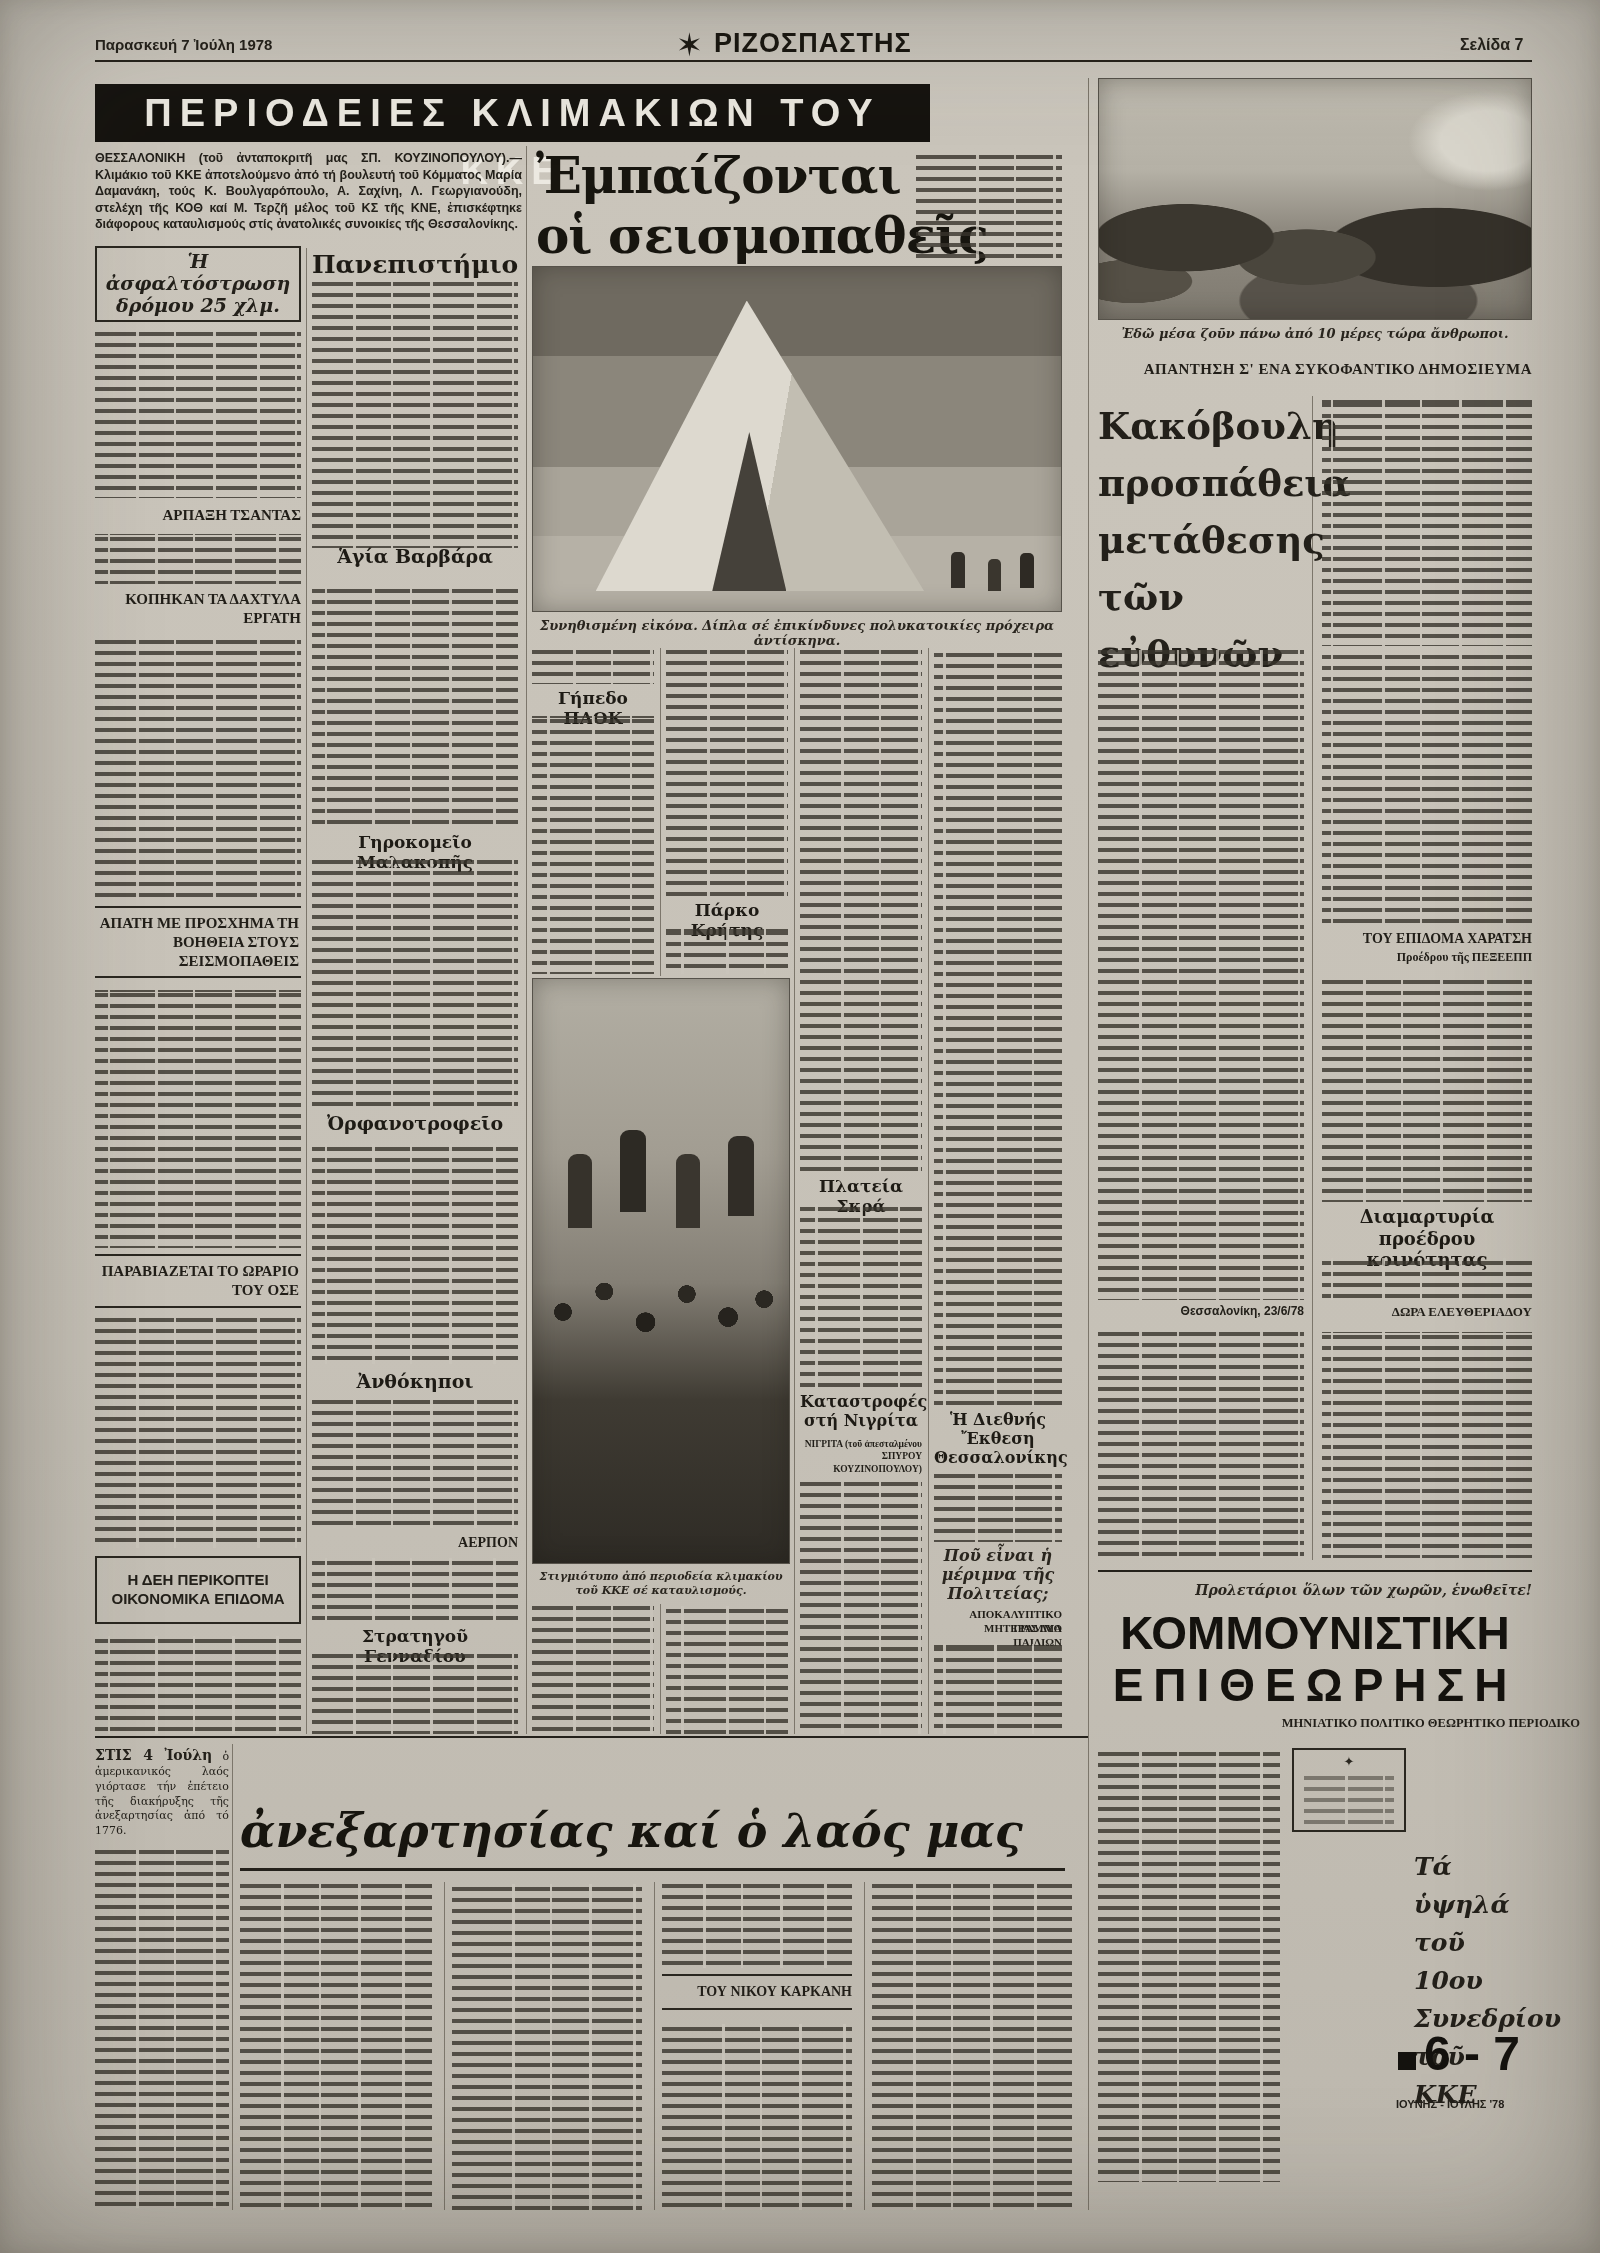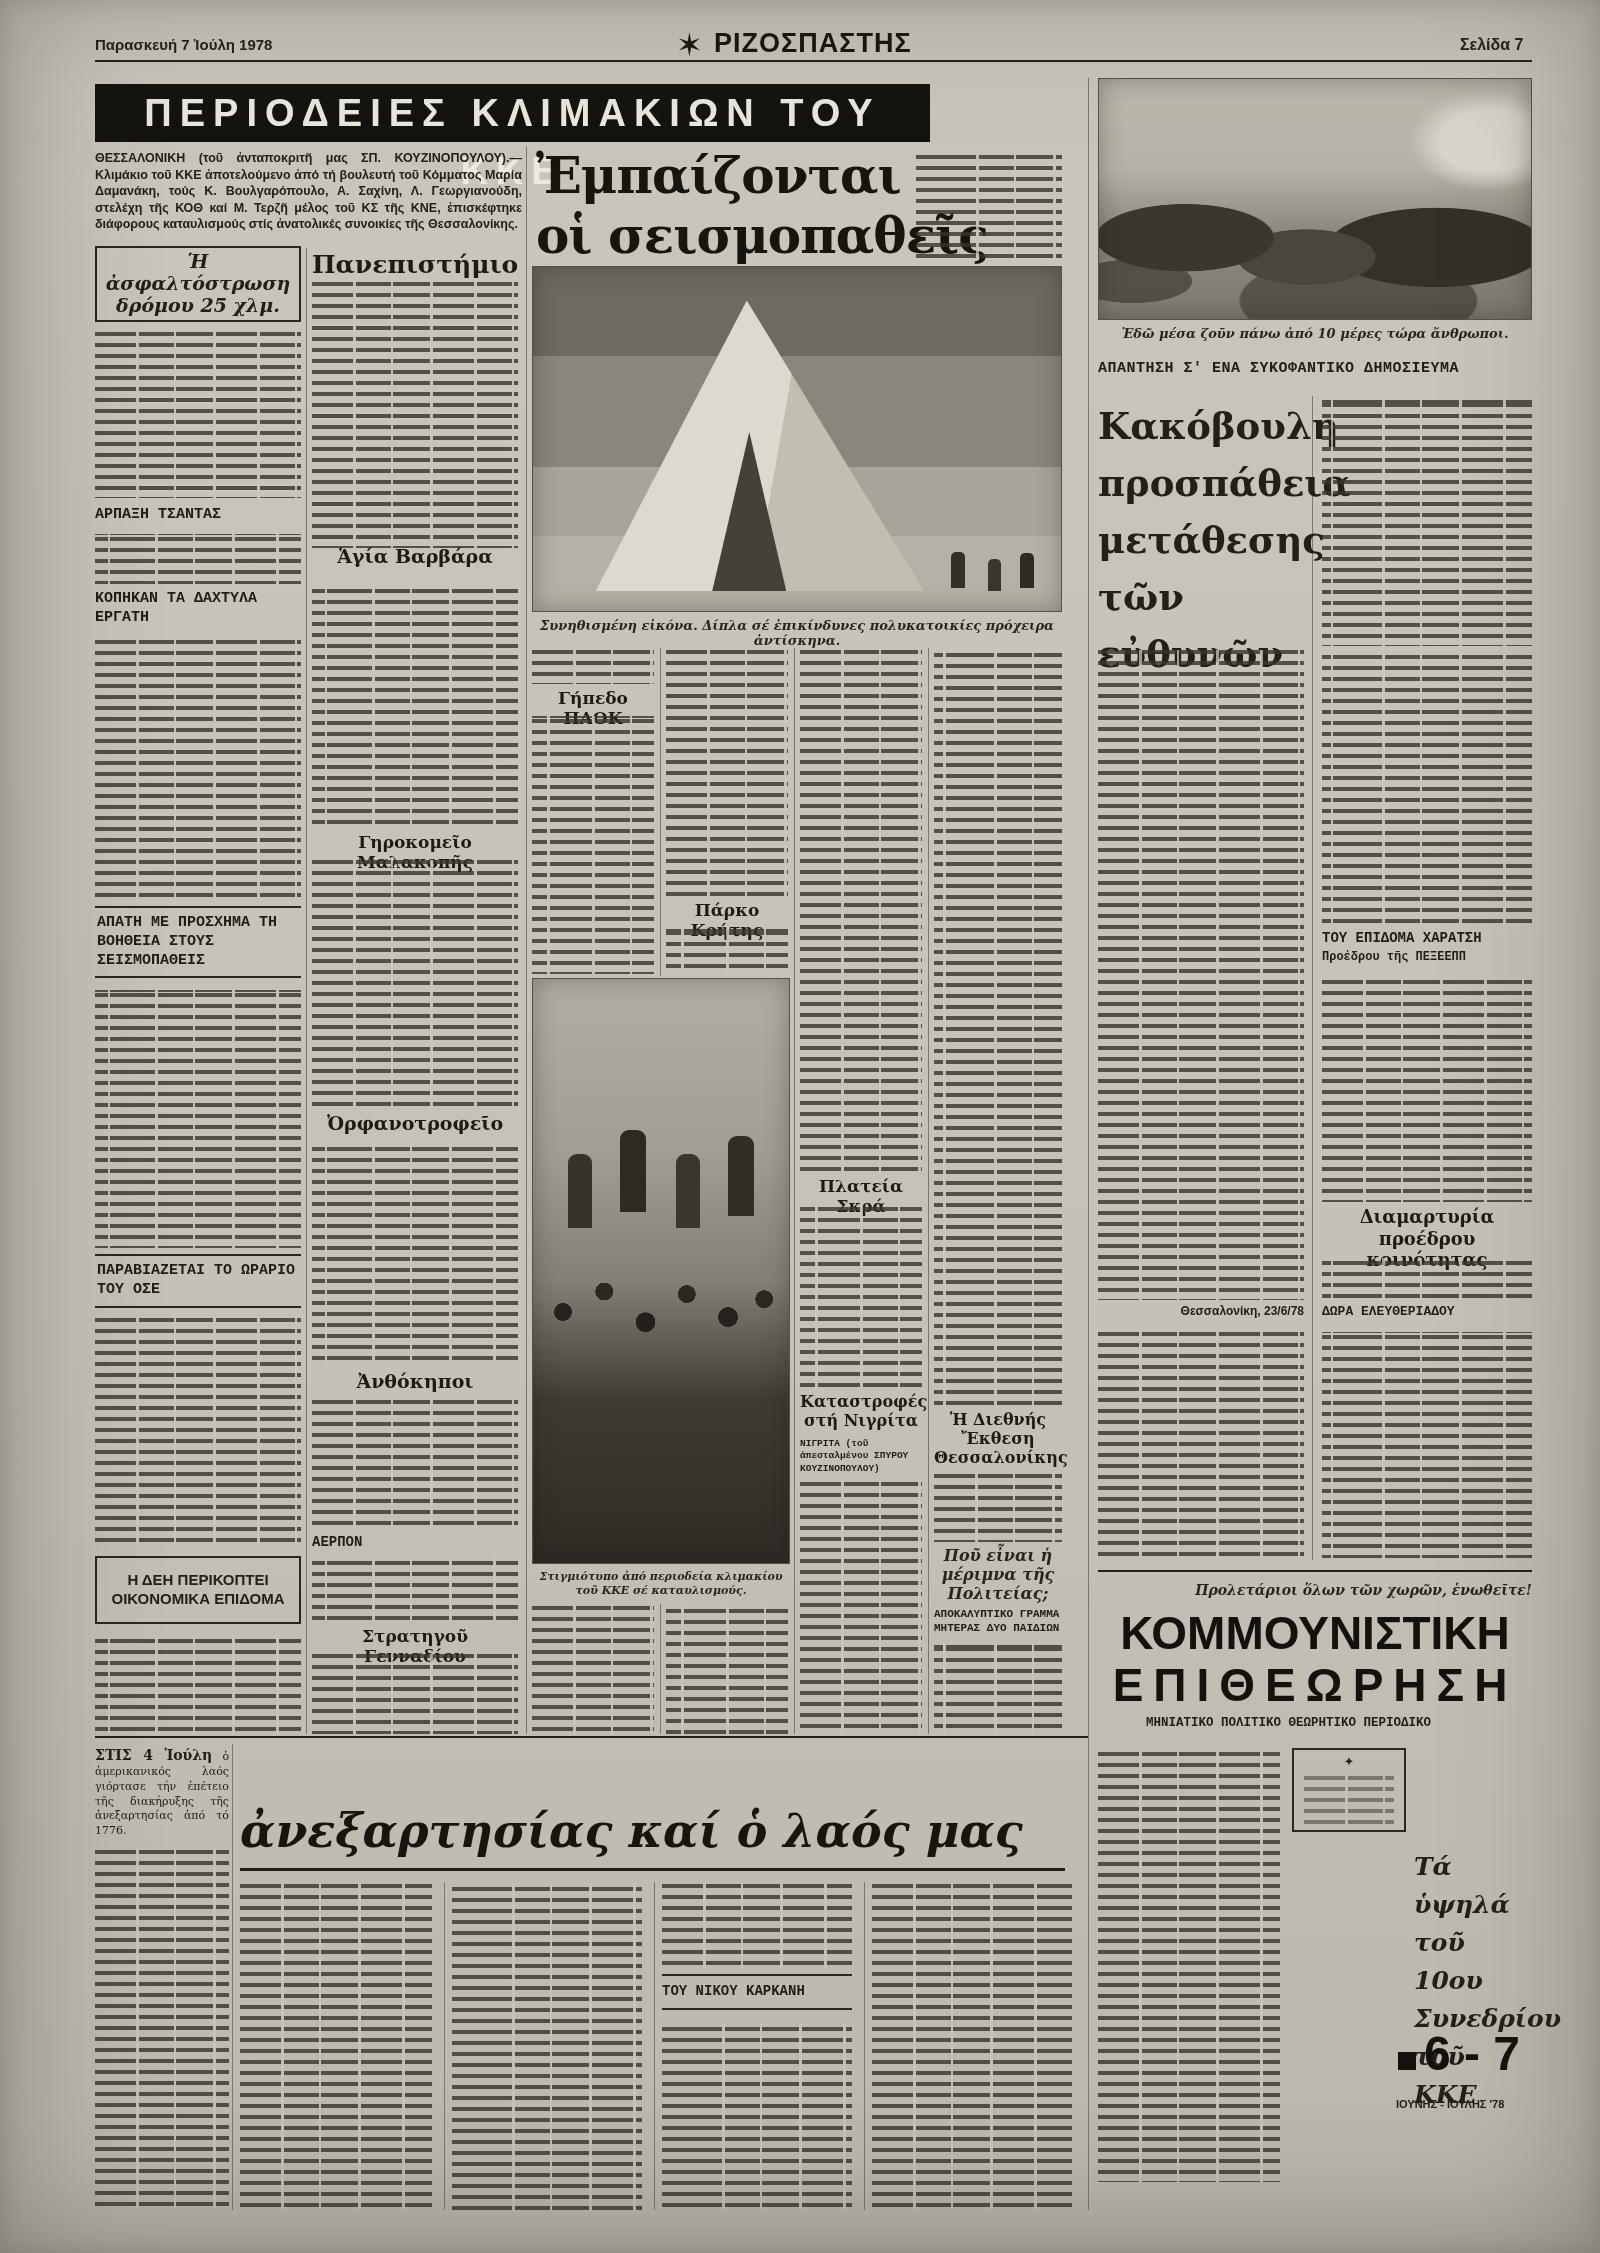--- a/index.html
+++ b/index.html
@@ -13,21 +13,21 @@
   
   .gl{position:absolute;opacity:.8;background-image:
       repeating-linear-gradient(90deg,rgba(202,197,187,0) 0 41px,rgba(202,197,187,.95) 41px 44px,
         rgba(202,197,187,0) 44px 79px,rgba(202,197,187,.95) 79px 81px,
         rgba(202,197,187,0) 81px 118px,rgba(202,197,187,.95) 118px 121px),
       repeating-linear-gradient(180deg,#38342c 0 4px,rgba(0,0,0,0) 4px 11px)}
   .gl.alt{background-position:19px 0,0 3px}
   .gl.lt{opacity:.5}
   .rv{position:absolute;width:1px;background:#7c766b}
   .rh{position:absolute;background:#24211b}
-  .hsans{position:absolute;font-family:Liberation Mono, monospace;font-weight:700;text-align:left;line-height:1.25;color:#211e18}
+  .hsans{position:absolute;font-family:Liberation Serif, serif;font-weight:700;text-align:right;line-height:1.25;color:#211e18}
   .hserif{position:absolute;font-family:"DejaVu Serif",serif;font-weight:700;text-align:center;line-height:1.2;color:#1e1b15}
   .cap{position:absolute;font-family:"DejaVu Serif",serif;font-weight:700;font-style:italic;text-align:center;color:#29251e}
   .photo{position:absolute;box-shadow:inset 0 0 0 1px #56524a,inset 0 0 26px rgba(25,22,18,.35)}
   .ruled{border-top:2px solid #2a2720;border-bottom:2px solid #2a2720;padding:6px 2px}
   .boxed{position:absolute;border:2px solid #2a2720;display:flex;align-items:center;justify-content:center;text-align:center}
 </style>
 </head>
 <body>
 
 <div class="page">

